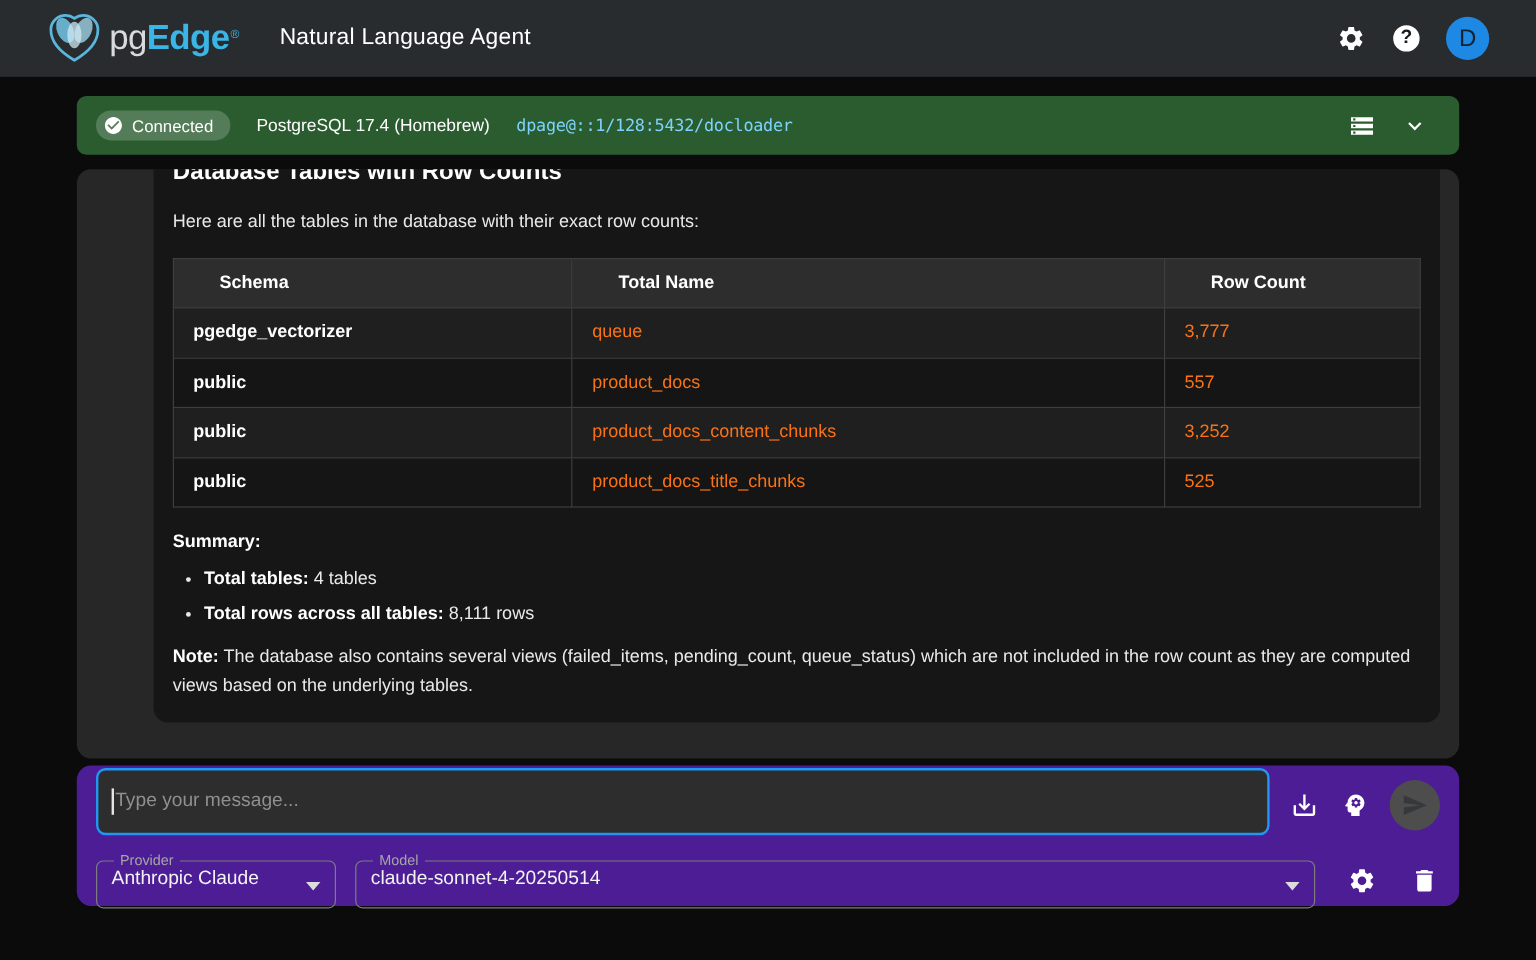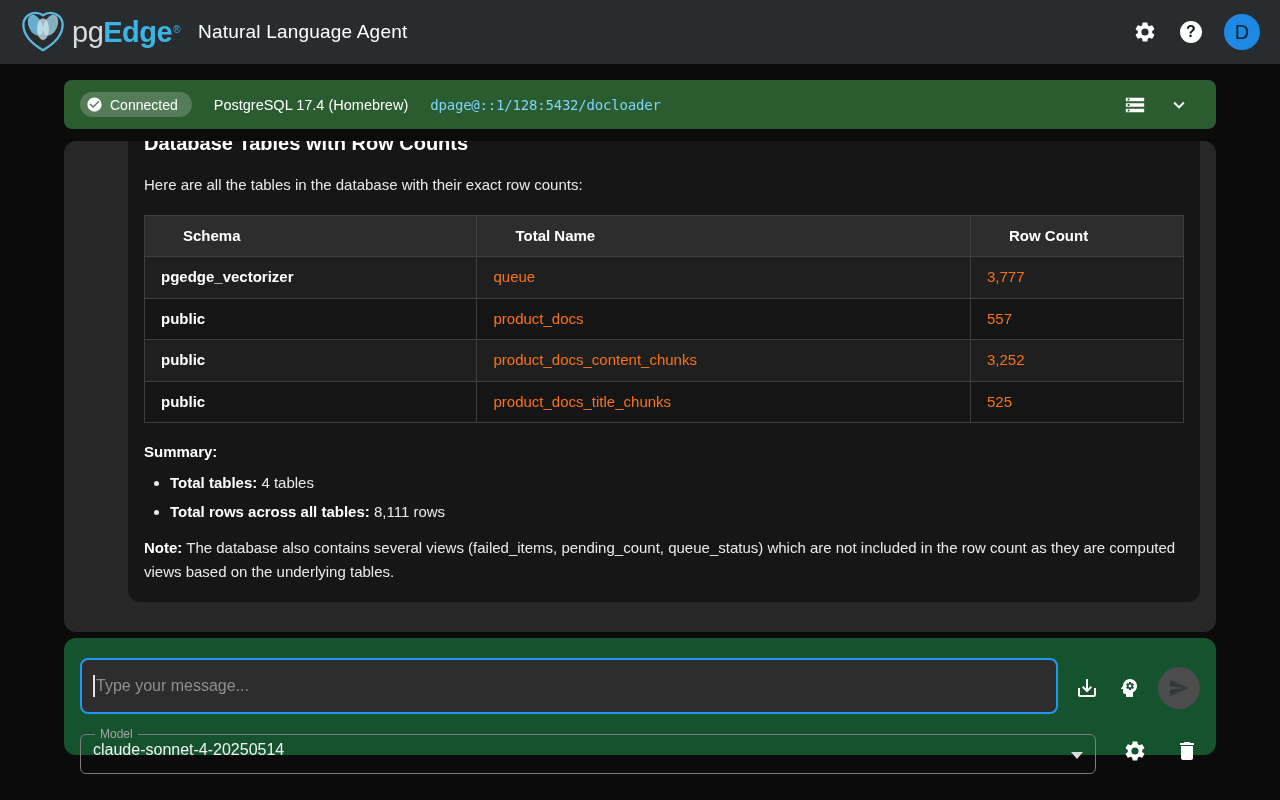--- a/index.html
+++ b/index.html
@@ -7,21 +7,21 @@
   body {
     background: #0b0b0c;
     font-family: "Liberation Sans", sans-serif;
     color: #e9e9e9;
     overflow: hidden;
   }
 
   
   .app-header {
     height: 64px; background: #282c2f;
-    display: flex; align-items: center; padding: 0 20px;
+    display: flex; align-items: center; padding: 0 39px; gap: 16px;
   }
   .brand { display: flex; align-items: center; gap: 6px; }
   .brand-logo { width: 46px; height: 44px; }
   .brand-text { font-size: 29px; font-weight: 400; letter-spacing: -0.5px; display:flex; align-items: baseline; }
   .brand-pg { color: #d9dadb; }
   .brand-edge { color: #3ab5e6; font-weight: 600; }
   .brand-reg { color: #3ab5e6; font-size: 10px; margin-left: 1px; align-self: flex-start; margin-top: 8px; }
   .app-title { color: #ffffff; font-size: 19px; font-weight: 500; margin-left: 18px; letter-spacing: .2px; }
   .header-spacer { flex: 1; }
   .header-actions { display: flex; align-items: center; gap: 22px; }
@@ -81,22 +81,22 @@
   .col-schema { width: 32%; } .col-table { width: 47.5%; } .col-count { width: 20.5%; }
 
   .msg-summary { font-weight: 700; color: #ffffff; margin-top: 18px; }
   .msg-bullets { margin: 8px 0 0 26px; }
   .msg-bullets li { margin-bottom: 7px; color: #e9e9e9; }
   .msg-bullets strong, .msg-note strong { color: #ffffff; }
   .msg-note { margin-top: 12px; color: #e9e9e9; line-height: 24px; }
 
   
   .composer {
-    margin: 6px 64px 0; height: 117px; background: #14532d; border-radius: 12px;
-    padding: 20px 16px 24px;
+    margin: 6px 64px 0; height: 117px; background: #4c1d95; border-radius: 12px;
+    padding: 2px 16px 24px;
   }
   .composer-row1 { display: flex; align-items: center; }
   .msg-input-wrap { flex: 1; position: relative; }
   .msg-input {
     width: 100%; height: 56px; background: #2d2d2d;
     border: 2px solid #2196f3; border-radius: 8px; outline: none;
     color: #e9e9e9; font-family: "Liberation Sans", sans-serif; font-size: 16px;
     padding: 17px 14px; resize: none;
   }
   .msg-input::placeholder { color: #8f8f8f; }
@@ -253,20 +253,25 @@
       </div>
       <div class="send-btn">
         <svg viewBox="0 0 24 24">
             <path d="M2.01 21 23 12 2.01 3 2 10l15 2-15 2z"></path>
           </svg>
       </div>
     </div>
   </div>
 
   <div class="composer-row2">
+    <fieldset class="select-field provider-field">
+      <legend>Provider</legend>
+      <div class="select-value">Anthropic Claude</div>
+      <span class="select-caret"></span>
+    </fieldset>
     <fieldset class="select-field model-field">
       <legend>Model</legend>
       <div class="select-value">claude-sonnet-4-20250514</div>
       <span class="select-caret"></span>
     </fieldset>
     <div class="icon-btn">
       <svg viewBox="0 0 24 24" fill="#ffffff" fill-rule="evenodd">
           <path d="M19.14 12.94c.04-.3.06-.61.06-.94 0-.32-.02-.64-.07-.94l2.03-1.58a.49.49 0 0 0 .12-.61l-1.92-3.32a.49.49 0 0 0-.59-.22l-2.39.96c-.5-.38-1.03-.7-1.62-.94l-.36-2.54a.48.48 0 0 0-.48-.41h-3.84c-.24 0-.43.17-.47.41l-.36 2.54c-.59.24-1.13.57-1.62.94l-2.39-.96a.49.49 0 0 0-.59.22L2.74 8.87c-.12.21-.08.47.12.61l2.03 1.58c-.05.3-.09.63-.09.94s.02.64.07.94l-2.03 1.58a.49.49 0 0 0-.12.61l1.92 3.32c.12.22.37.29.59.22l2.39-.96c.5.38 1.03.7 1.62.94l.36 2.54c.05.24.24.41.48.41h3.84c.24 0 .44-.17.47-.41l.36-2.54c.59-.24 1.13-.56 1.62-.94l2.39.96c.22.08.47 0 .59-.22l1.92-3.32a.49.49 0 0 0-.12-.61l-2.01-1.58zM12 15.6A3.6 3.6 0 1 1 12 8.4a3.6 3.6 0 0 1 0 7.2z"></path>
         </svg>
     </div>

